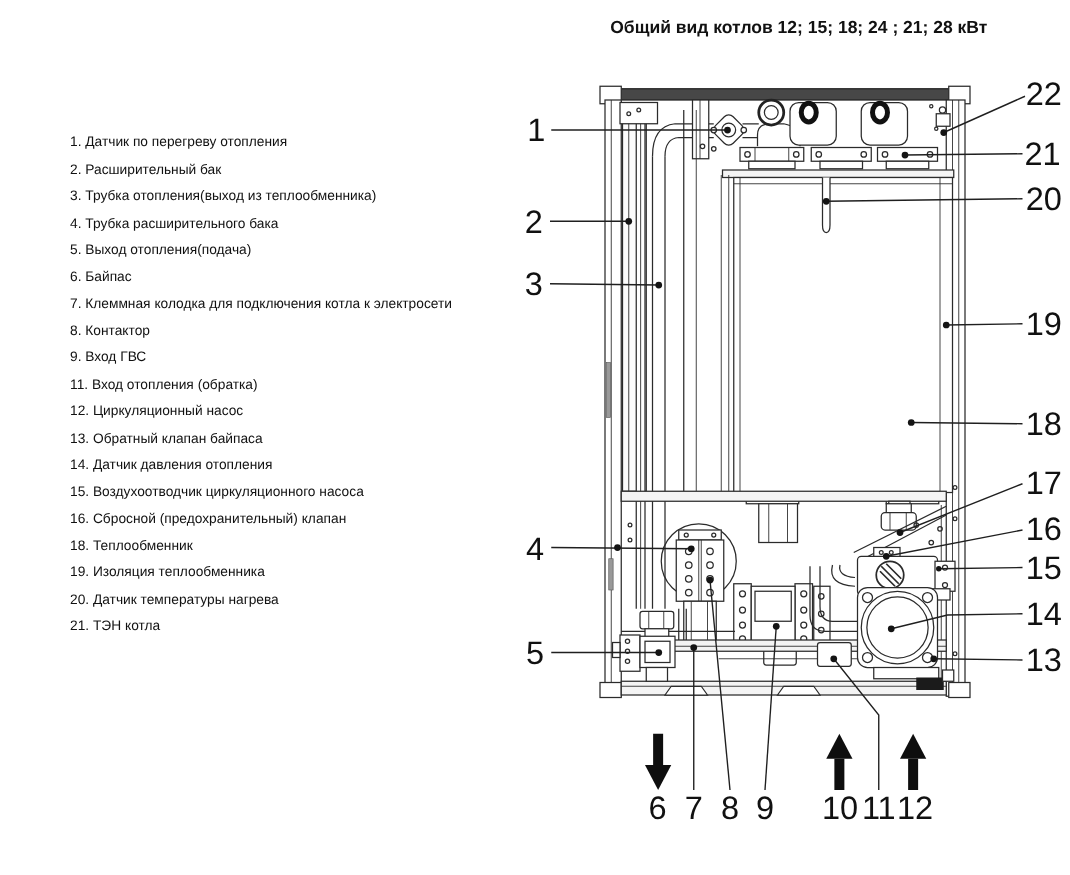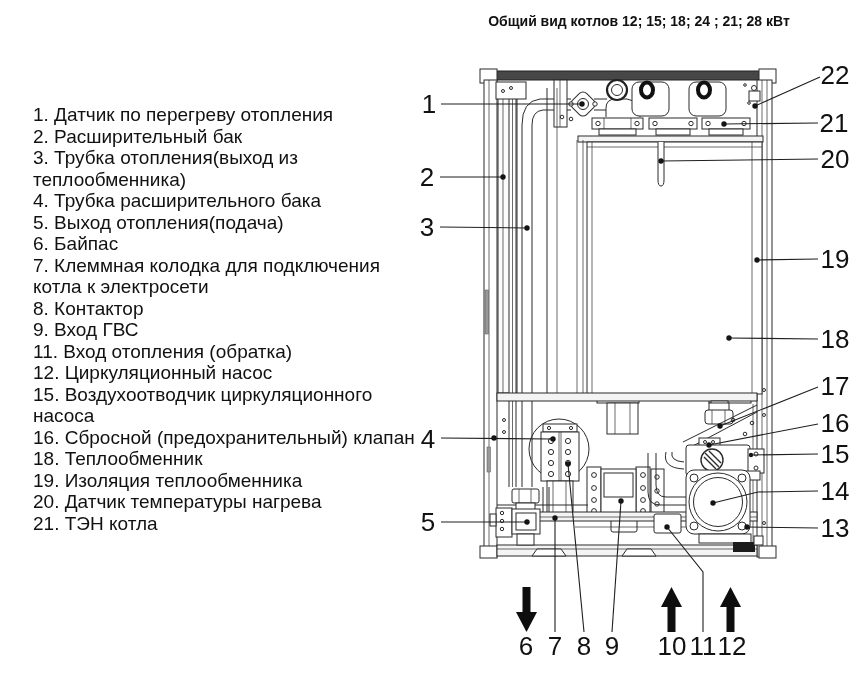--- a/index.html
+++ b/index.html
@@ -1,20 +1,20 @@
 <!DOCTYPE html>
 <html><head>
 <meta charset="utf-8">
 <style>
   html,body{margin:0;padding:0;background:#fff}
   .stage{position:relative;width:856px;height:700px;background:#ffffff;overflow:hidden;
          font-family:"Liberation Sans",sans-serif;color:#111}
   .title{position:absolute;left:443px;top:13px;width:392px;text-align:center;
          font-weight:bold;font-size:14px;white-space:nowrap}
-  .legend{position:absolute;left:33px;top:104px;width:400px;font-size:19px;line-height:21.5px}
+  .legend{position:absolute;left:56px;top:104px;width:400px;font-size:11px;line-height:21.5px}
   .callout{position:absolute;transform:translate(-50%,-50%);font-size:26px;line-height:1;
            white-space:nowrap;color:#111}
   svg{position:absolute;left:0;top:0}
   .s{fill:none;stroke:#2b2b2b;stroke-width:1}
   .f{fill:#ffffff;stroke:#2b2b2b;stroke-width:1}
   .g{fill:#f4f4f4;stroke:#2b2b2b;stroke-width:1}
   .dk{fill:#474747;stroke:#222;stroke-width:1}
   .blk{fill:#1b1b1b;stroke:none}
   .dot{fill:#141414;stroke:none}
   .ld{fill:none;stroke:#1f1f1f;stroke-width:1.1}
@@ -321,20 +321,22 @@
     <div>2. Расширительный бак</div>
     <div>3. Трубка отопления(выход из теплообменника)</div>
     <div>4. Трубка расширительного бака</div>
     <div>5. Выход отопления(подача)</div>
     <div>6. Байпас</div>
     <div>7. Клеммная колодка для подключения котла к электросети</div>
     <div>8. Контактор</div>
     <div>9. Вход ГВС</div>
     <div>11. Вход отопления (обратка)</div>
     <div>12. Циркуляционный насос</div>
+    <div>13. Обратный клапан байпаса</div>
+    <div>14. Датчик давления отопления</div>
     <div>15. Воздухоотводчик циркуляционного насоса</div>
     <div>16. Сбросной (предохранительный) клапан</div>
     <div>18. Теплообменник</div>
     <div>19. Изоляция теплообменника</div>
     <div>20. Датчик температуры нагрева</div>
     <div>21. ТЭН котла</div>
   </div>
 
   <div class="callout" style="left:429px;top:104px">1</div>
   <div class="callout" style="left:427px;top:177px">2</div>

